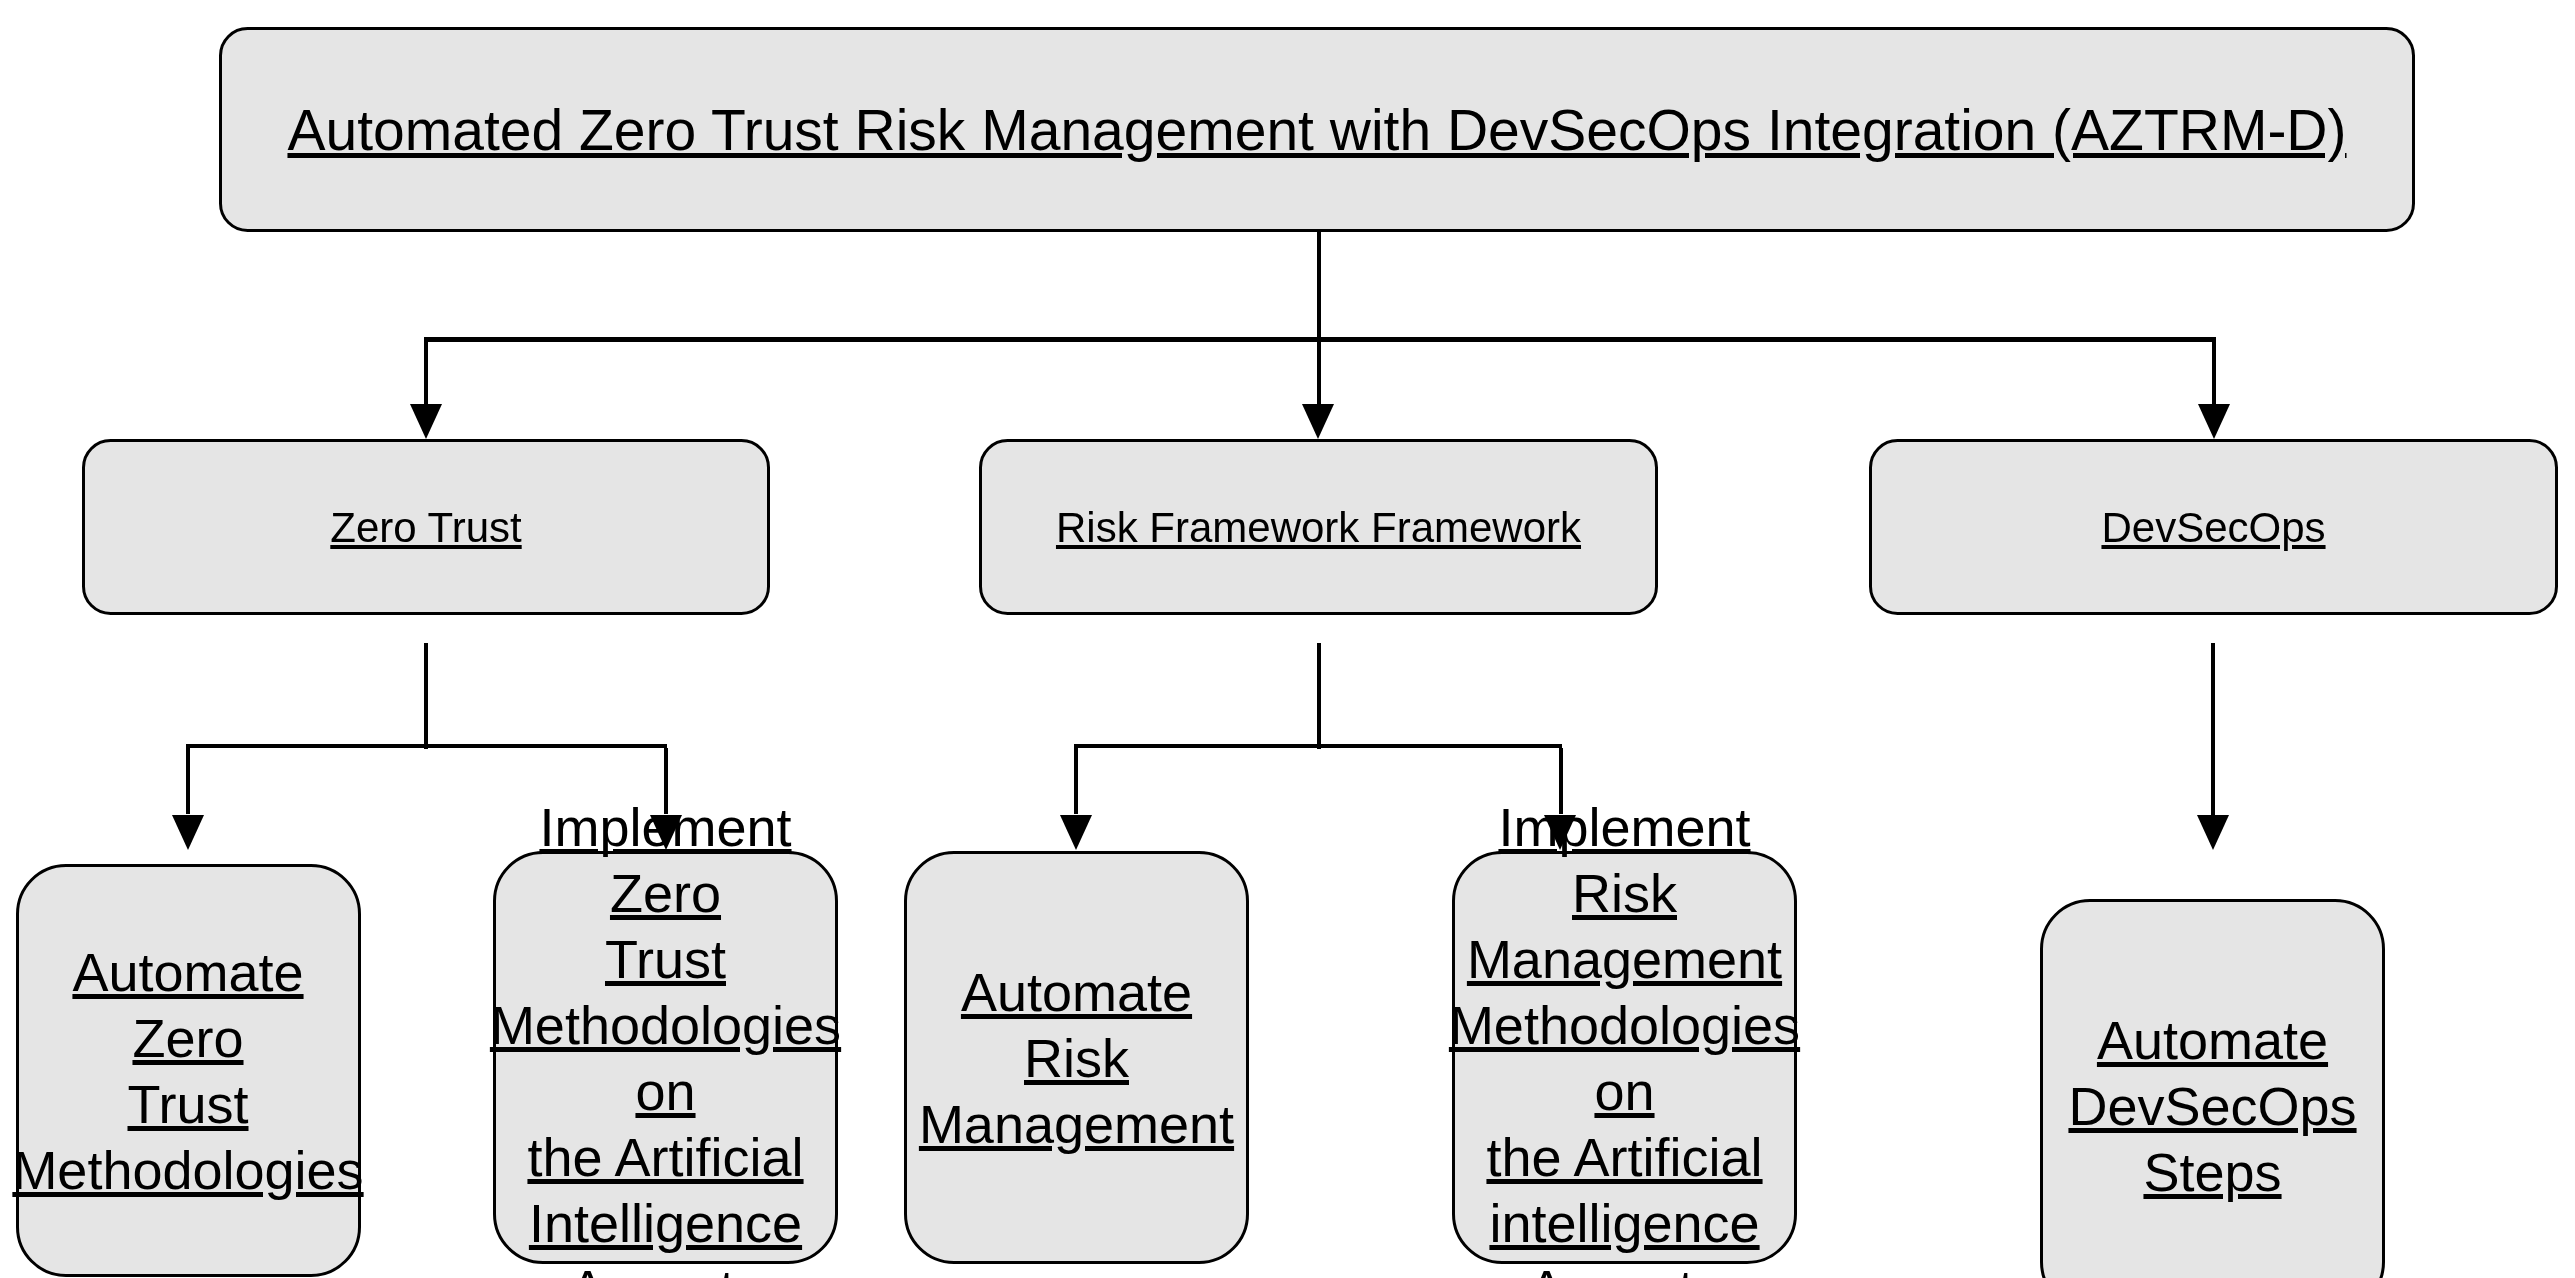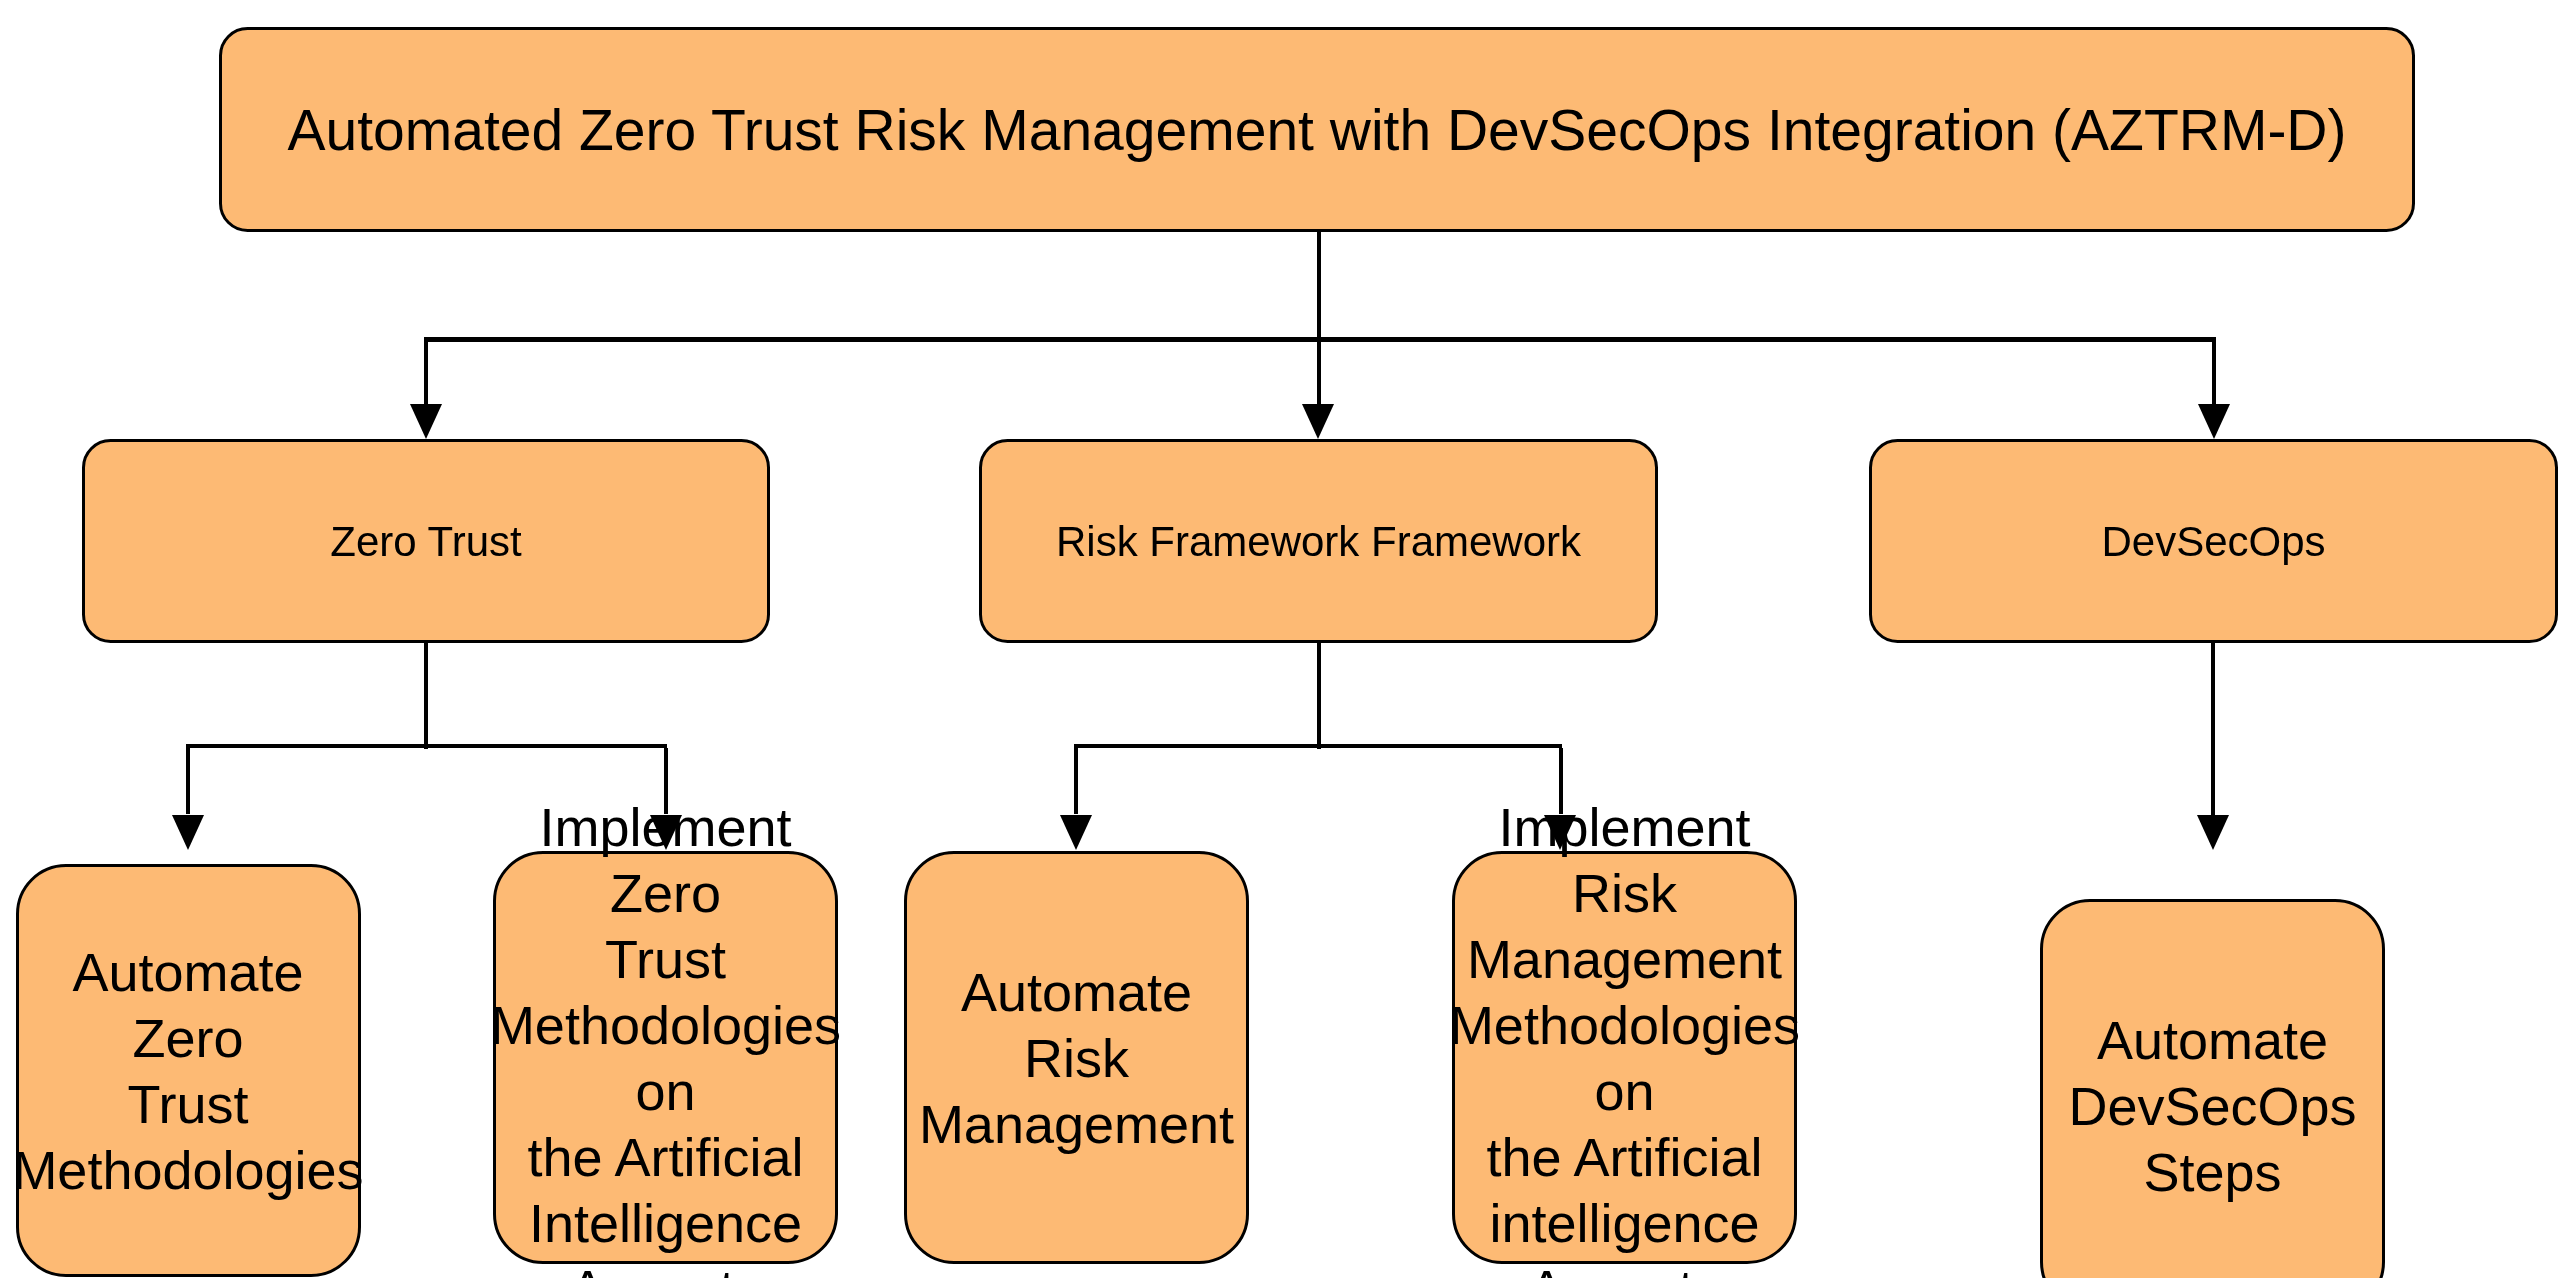--- a/index.html
+++ b/index.html
@@ -13,37 +13,38 @@
     height: 1279px;
     background: #ffffff;
     font-family: "Liberation Sans", sans-serif;
     color: #000000;
     overflow: hidden;
   }
   .box {
     position: absolute;
     box-sizing: border-box;
     border: 3.7px solid #000000;
-    background: #fdba74;
+    background: #e5e5e5;
     display: flex;
     align-items: center;
     justify-content: center;
     text-align: center;
+    text-decoration: underline;
   }
   .box .label {
     white-space: pre-line;
     color: #000000;
   }
   .title-box {
     left: 219px; top: 27px; width: 2196px; height: 205px;
     border-radius: 28.6px;
   }
   .title-box .label { font-size: 57px; line-height: 68px; }
   .mid-box {
-    top: 439px; height: 204px;
+    top: 439px; height: 176px;
     border-radius: 28.6px;
   }
   .mid-box .label { font-size: 42px; line-height: 51px; }
   .leaf-box {
     top: 851px; width: 345px; height: 413px;
     border-radius: 50px;
   }
   .leaf-box .label { font-size: 54px; line-height: 66px; }
 
   #box-zero-trust  { left: 82px;  width: 688px; }

